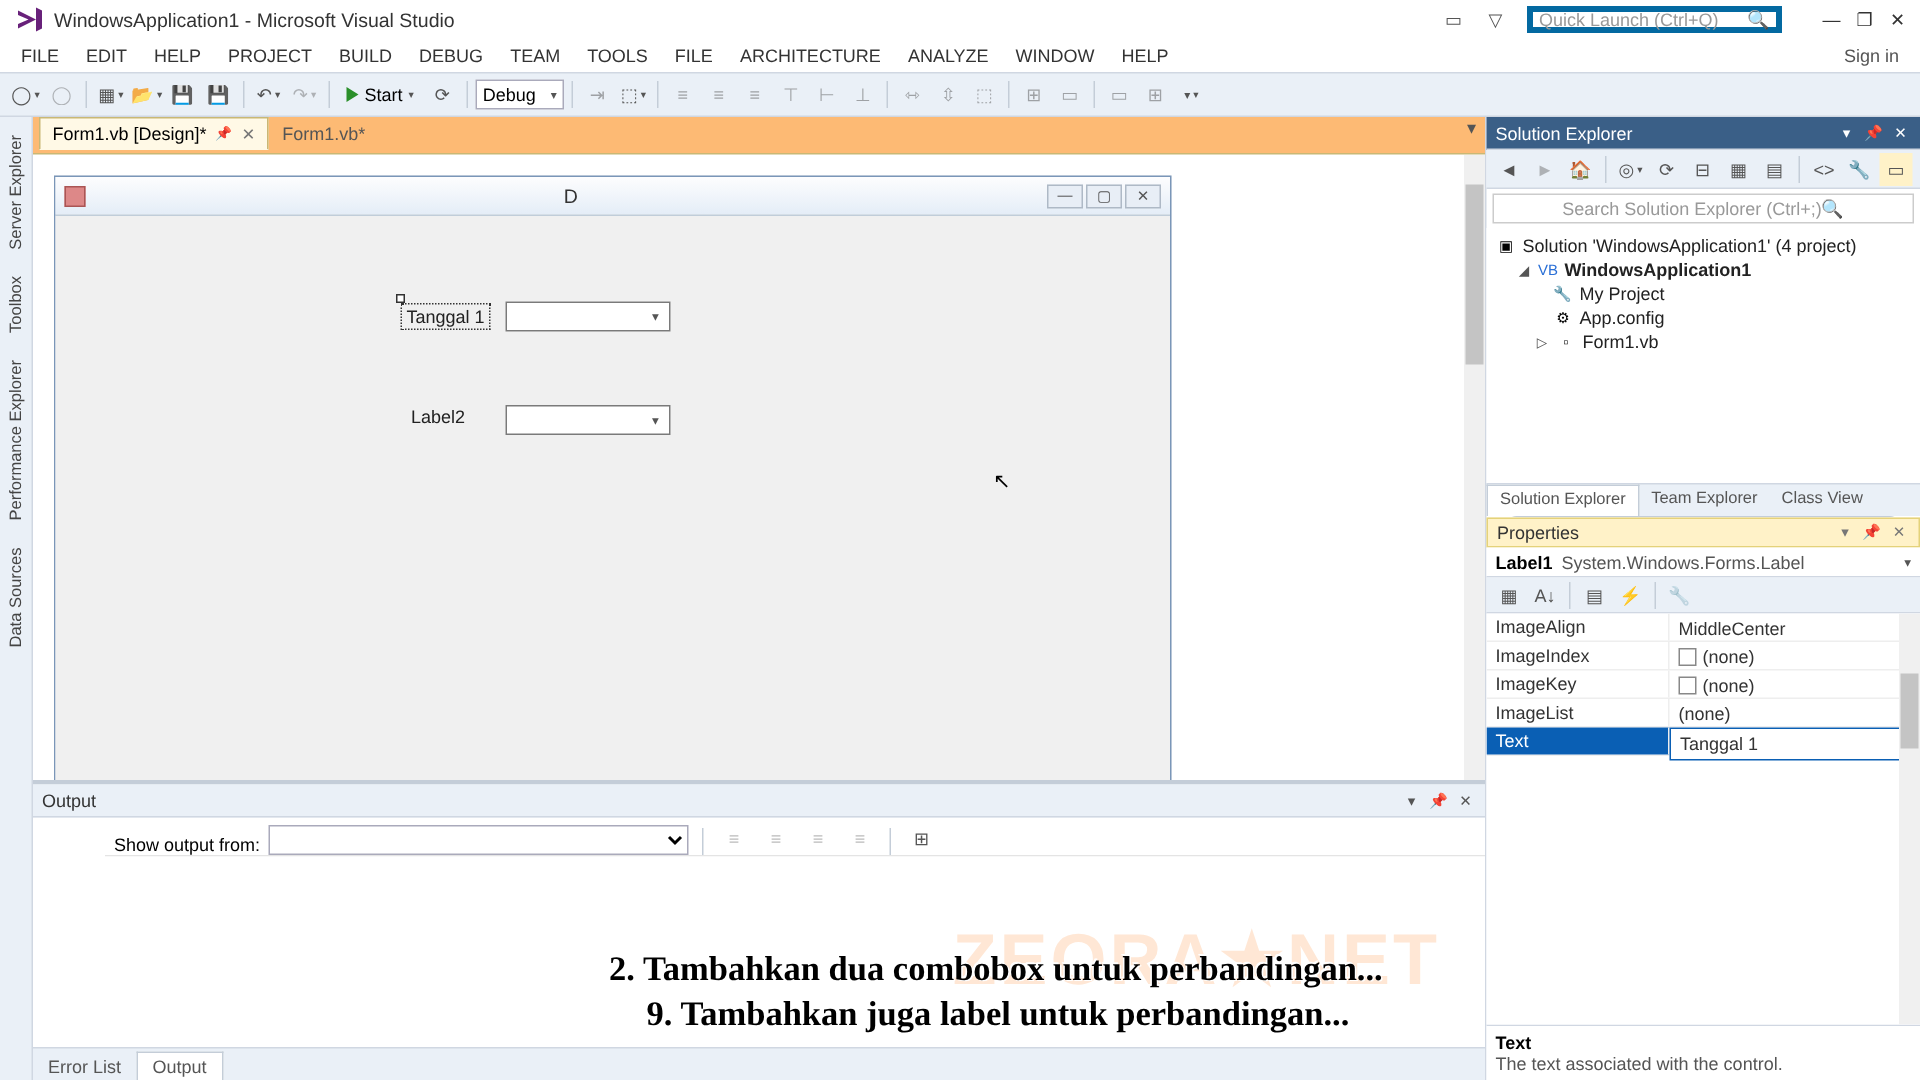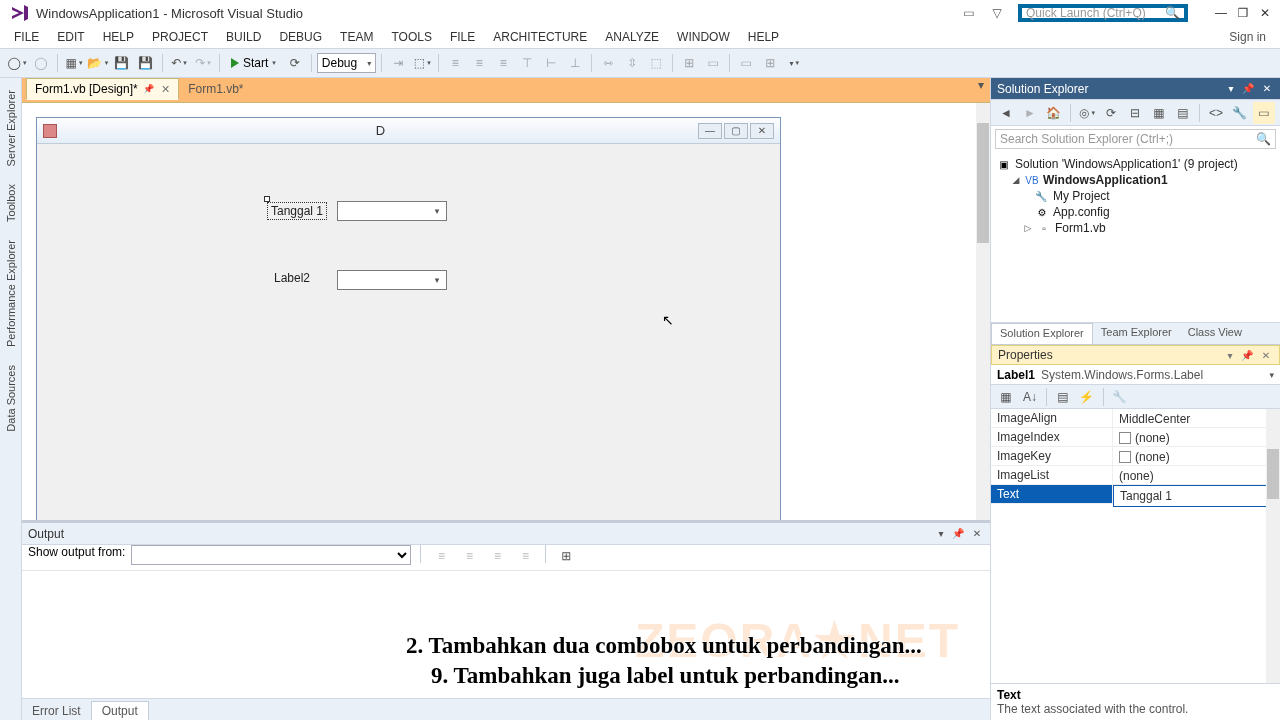--- a/index.html
+++ b/index.html
@@ -62,39 +62,39 @@
   .ctl-combo { position:absolute; width:110px; height:20px; background:#fff; border:1px solid #7a7a7a; display:flex;align-items:center;justify-content:flex-end;padding-right:2px;}
   .combo-arrow { width:14px;height:16px;display:flex;align-items:center;justify-content:center;color:#555;font-size:9px;}
   .cursor { position:absolute; left:625px; top:168px; font-size:14px; pointer-events:none;}
 
   
   .output-panel { border-top: 3px solid #c4cdd8; background:#fff; display:flex;flex-direction:column;}
   .panel-header { height:22px; background:#eaf0f7; border-bottom:1px solid #d0d7e2; display:flex;align-items:center;padding:0 6px; }
   .panel-title { flex:1; color:#333; }
   .panel-btns { display:flex; gap:4px;}
   .panel-btn { width:14px;height:14px;cursor:pointer;color:#555;display:flex;align-items:center;justify-content:center;font-size:10px;}
-  .output-toolbar { height:26px; display:flex;align-items:flex-start;padding:0 6px;gap:6px; border-bottom:1px solid #e4e4e4;}
+  .output-toolbar { height:26px; display:flex;align-items:flex-end;padding:0 6px;gap:6px; border-bottom:1px solid #e4e4e4;margin-left:48px;}
   .out-sel { width:280px;height:20px;border:1px solid #aab;background:#fff;}
   .output-body { flex:1; background:#fff; position:relative;margin-left:14px;}
   .overlay-text { position:absolute; font-family: "Comic Sans MS", cursive; font-weight:bold; font-size:23px; color:#000000; text-shadow: 1px 1px 0 #fff, -1px -1px 0 #fff;}
   .watermark { position:absolute; right:30px; bottom:30px; font-size:48px; font-weight:bold; color:rgba(255,120,20,0.18); letter-spacing:2px; font-family: Arial Black, sans-serif;}
   .bottom-tabs { height:22px; background:#eaf0f7; border-top:1px solid #d0d7e2; display:flex;align-items:flex-end;}
   .btab { padding:2px 10px; color:#555; cursor:pointer; }
   .btab.active { background:#fff; border:1px solid #c4cdd8; border-bottom:none;}
 
   
   .right-col { width: 290px; display:flex; flex-direction:column; border-left:1px solid #d0d7e2;}
   
   
-  .se-panel { display:flex;flex-direction:column; border-bottom:1px solid #c4cdd8;}
+  .se-panel { display:flex;flex-direction:column; border-bottom:1px solid #c4cdd8;border-radius:23px;}
   .se-header { height:22px; background:#3a5f87; color:#fff; display:flex;align-items:center;padding:0 6px;}
   .se-header .panel-title{color:#fff;}
   .se-header .panel-btn{color:#fff;}
   .se-toolbar { height:26px;background:#eaf0f7;border-bottom:1px solid #d0d7e2;display:flex;align-items:center;padding:0 4px;gap:2px;}
-  .se-search { margin:3px 4px; height:20px; border:1px solid #ccc; display:flex;align-items:center;padding:0 4px;color:#999;justify-content:space-between;}
+  .se-search { margin:3px 4px; height:20px; border:1px solid #ccc; display:flex;align-items:center;padding:0 4px;color:#999;justify-content:center;}
   .tree { padding:4px 6px; flex:1; overflow:auto; background:#fff; min-height:170px;}
   .tree-row { display:flex;align-items:center;gap:4px;padding:1px 0;cursor:pointer;}
   .tree-indent { display:inline-block;}
   .tree-exp { width:10px;text-align:center;color:#555;font-size:9px;}
   .tree-icon { width:14px;height:14px;display:flex;align-items:center;justify-content:center;font-size:10px;}
   .tree-label { color:#222;}
   .tree-label.bold { font-weight:bold;}
   .se-bottom-tabs { height:22px;background:#eaf0f7;display:flex;border-top:1px solid #d0d7e2;}
   .se-tab { padding:3px 8px;cursor:pointer;color:#555;font-size:11px;}
   .se-tab.active { background:#fff;border:1px solid #c4cdd8;border-bottom:none;}
@@ -318,21 +318,21 @@
         <div class="tbtn">🔧</div>
         <div class="tbtn ylw">▭</div>
       </div>
       <div class="se-search">
         <span>Search Solution Explorer (Ctrl+;)</span>
         <span>🔍</span>
       </div>
       <div class="tree">
         <div class="tree-row">
           <span class="tree-icon">▣</span>
-          <span class="tree-label">Solution 'WindowsApplication1' (9 project)</span>
+          <span class="tree-label">Solution 'WindowsApplication1' (4 project)</span>
         </div>
         <div class="tree-row">
           <span class="tree-indent" style="width:10px"></span>
           <span class="tree-exp">◢</span>
           <span class="tree-icon" style="color:#2a6fd6">VB</span>
           <span class="tree-label bold">WindowsApplication1</span>
         </div>
         <div class="tree-row">
           <span class="tree-indent" style="width:34px"></span>
           <span class="tree-icon">🔧</span>

